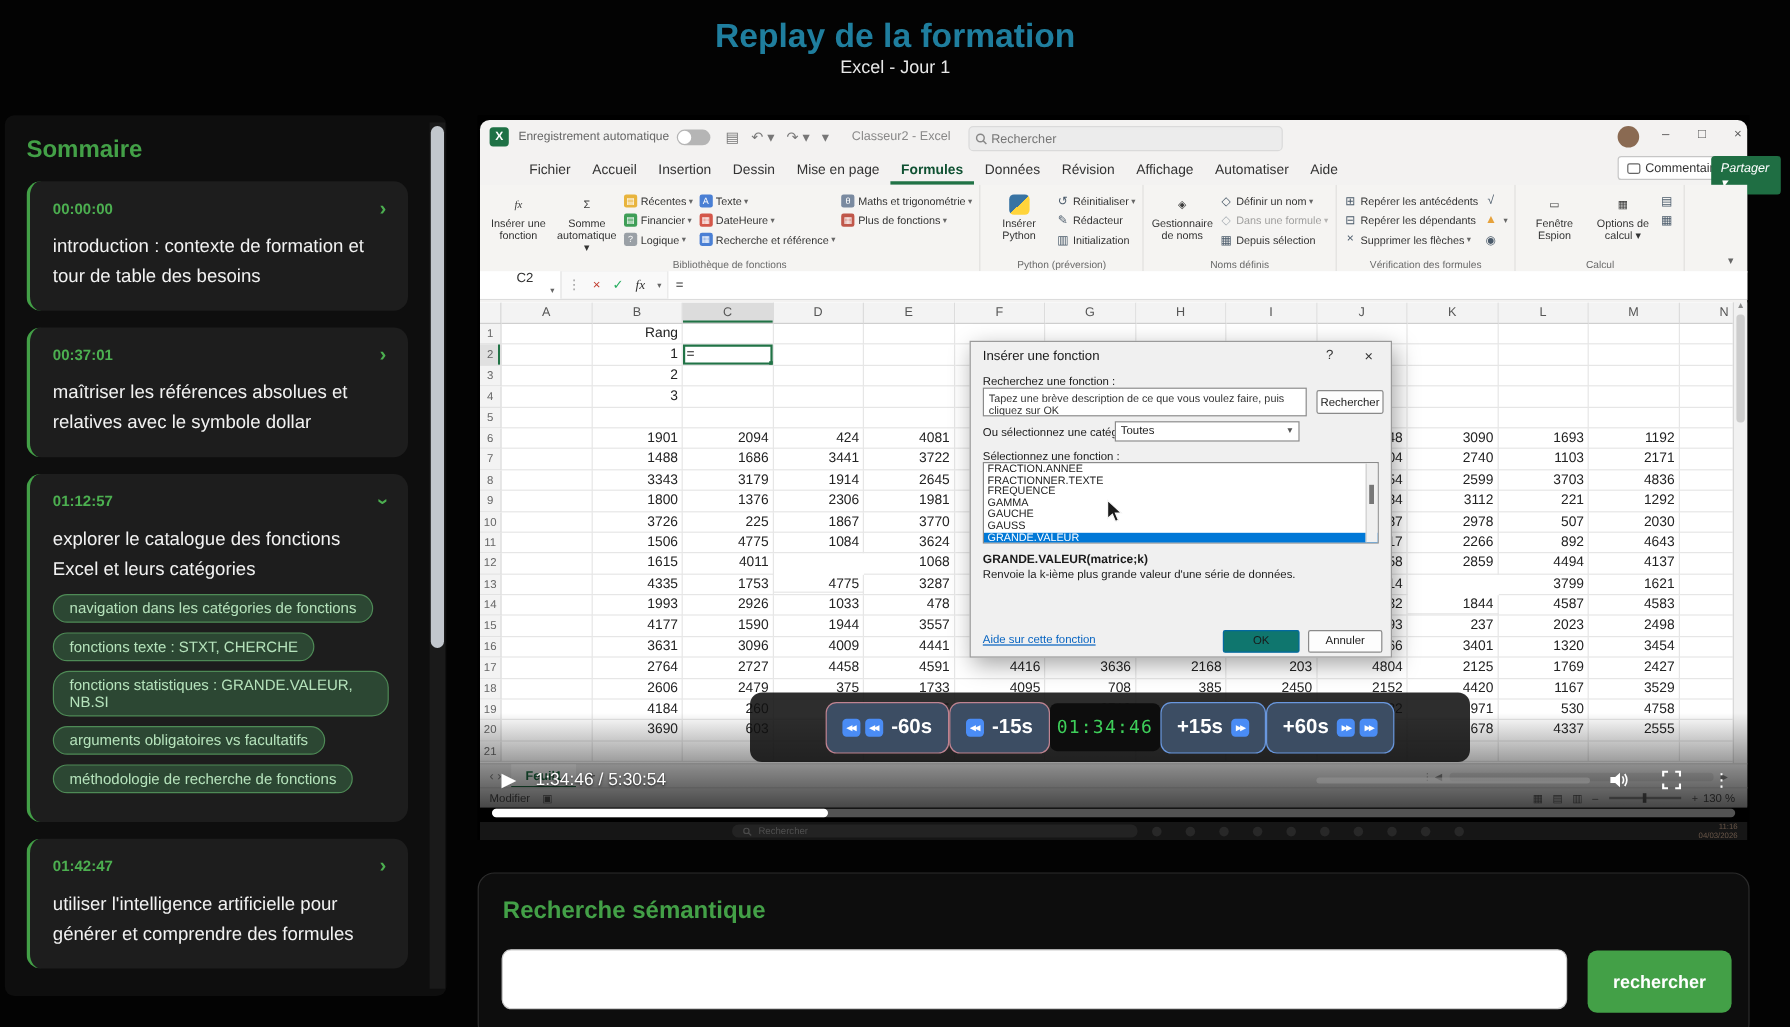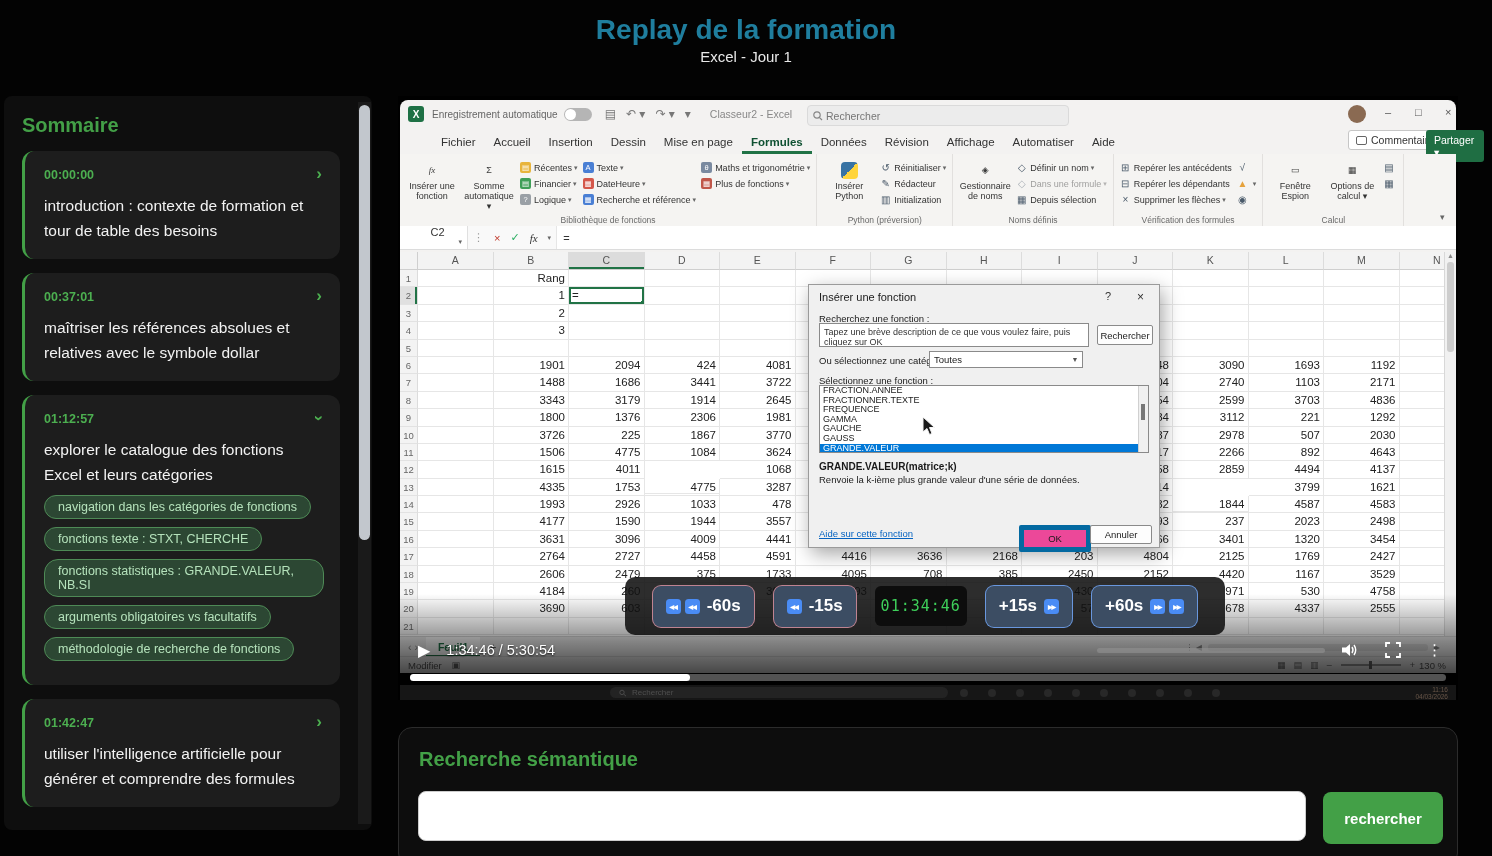--- a/index.html
+++ b/index.html
@@ -42,21 +42,21 @@
       border-radius:4px;display:flex;align-items:center;color:#767676;font-size:10.5px;}
   .avatar{position:absolute;left:948px;top:5px;width:18px;height:18px;border-radius:50%;background:#8a6a52;}
   .wbtn{position:absolute;top:6px;color:#555;font-size:11px;}
   
   .mrow{position:absolute;left:0;top:28px;width:100%;height:26px;display:flex;align-items:flex-end;margin-left:28px;}
   .tab{font-size:11.5px;color:#333;padding:0 9px;height:24px;line-height:24px;cursor:pointer;}
   .tab.active{font-weight:bold;color:#0f5132;box-shadow:inset 0 -3px 0 #217346;}
   .mbtn-comments{position:absolute;left:920px;top:2px;height:18px;border:1px solid #c6c6c6;border-radius:3px;
       background:#fff;font-size:10.5px;color:#333;display:flex;align-items:center;padding:0 7px;}
   .mbtn-share{position:absolute;left:998px;top:2px;height:32px;background:#1f6e43;border-radius:3px;
-      font-size:10.5px;color:#fff;display:flex;align-items:center;padding:0 8px;font-weight:500;}
+      font-size:10.5px;color:#fff;display:flex;align-items:center;padding:0 8px;font-weight:500;font-style:italic;}
   .bub{display:inline-block;width:9px;height:7px;border:1px solid #666;border-radius:2px;margin-right:4px;}
   
   .ribbon{position:absolute;left:0;top:54px;width:1056px;height:72px;background:#f5f4f2;border-bottom:1px solid #dcdcdc;
       display:flex;overflow:hidden;font-size:9px;color:#333;}
   .rgroup{position:relative;display:flex;align-items:flex-start;gap:5px;padding:3px 6px 12px 6px;border-right:1px solid #e2e0de;}
   .rglabel{position:absolute;bottom:1px;left:0;width:100%;text-align:center;font-size:8.5px;color:#6a6a6a;}
   .rbig{display:flex;flex-direction:column;align-items:center;width:52px;margin-top:2px;cursor:pointer;}
   .rbigicon{height:22px;font-size:17px;color:#3a3a3a;display:flex;align-items:center;}
   .fxg{font-family:"Liberation Serif",serif;font-style:italic;font-size:18px;}
   .pyg{width:17px;height:17px;border-radius:4px;background:linear-gradient(135deg,#3873a3 50%,#ffd43b 50%);}
@@ -126,28 +126,28 @@
   .dlg-lbl3{position:absolute;left:10px;top:90px;}
   .dlg-list{position:absolute;left:10px;top:100px;width:330px;height:68px;background:#fff;border:1px solid #8a8a8a;
       box-sizing:border-box;overflow:hidden;font-size:9px;}
   .dlg-li{height:9.6px;line-height:9.6px;padding-left:3px;white-space:nowrap;}
   .dlg-li.sel{background:#0078d7;color:#fff;}
   .dlg-lscroll{position:absolute;right:0;top:0;width:9px;height:66px;background:#f0f0f0;border-left:1px solid #d0d0d0;}
   .dlg-lthumb{margin:18px 2px 0 2px;width:4px;height:16px;background:#777;}
   .dlg-sig{position:absolute;left:10px;top:176px;font-weight:bold;font-size:10px;}
   .dlg-desc{position:absolute;left:10px;top:189px;font-size:9.5px;}
   .dlg-link{position:absolute;left:10px;top:243px;color:#0563c1;text-decoration:underline;}
-  .dlg-ok{position:absolute;left:210px;top:240px;width:62px;height:17px;background:#ec4899;border:5px solid #0369a1;
+  .dlg-ok{position:absolute;left:210px;top:240px;width:62px;height:17px;background:#0f766e;border:1px solid #0369a1;
       border-radius:2px;display:flex;align-items:center;justify-content:center;}
   .dlg-cancel{position:absolute;left:281px;top:240px;width:60px;height:17px;background:#fdfdfd;border:1px solid #8a8a8a;
       border-radius:2px;display:flex;align-items:center;justify-content:center;}
   .cursor{position:absolute;left:524px;top:320px;z-index:60;}
   
   .skip{position:absolute;left:227px;top:481px;width:600px;height:58px;background:rgba(16,16,16,.88);border-radius:10px;
-      display:flex;align-items:center;justify-content:center;gap:18px;z-index:50;}
+      display:flex;align-items:center;justify-content:center;z-index:50;}
   .skbtn{height:43px;border-radius:9px;background:#3c4d63;display:flex;align-items:center;gap:7px;padding:0 13px;
       color:#fff;font-size:17px;font-weight:bold;cursor:pointer;box-sizing:border-box;}
   .skbtn.back{border:1px solid rgba(235,150,160,.75);}
   .skbtn.fwd{border:1px solid rgba(110,160,235,.9);justify-content:center;}
   .sqicon{width:15px;height:15px;background:#4a8cf5;border-radius:3.5px;color:#fff;font-size:6px;letter-spacing:-1px;
       display:inline-flex;align-items:center;justify-content:center;}
   .sktime{width:92px;height:40px;background:#0d0d0d;border-radius:6px;color:#3ecf5a;
       font-family:"DejaVu Sans Mono",monospace;font-size:15px;display:flex;align-items:center;justify-content:center;letter-spacing:1px;}
   
   .vgrad{position:absolute;left:0;right:0;top:498px;height:106px;

